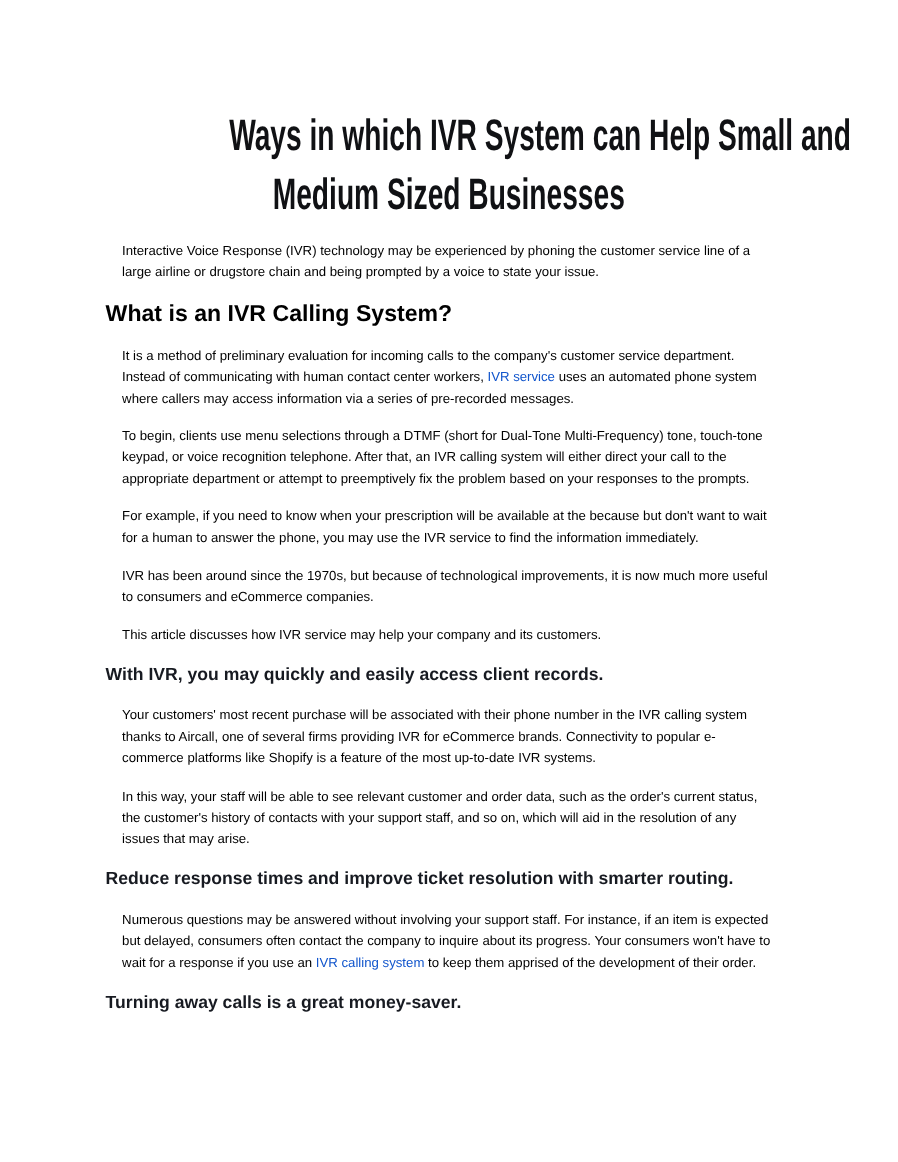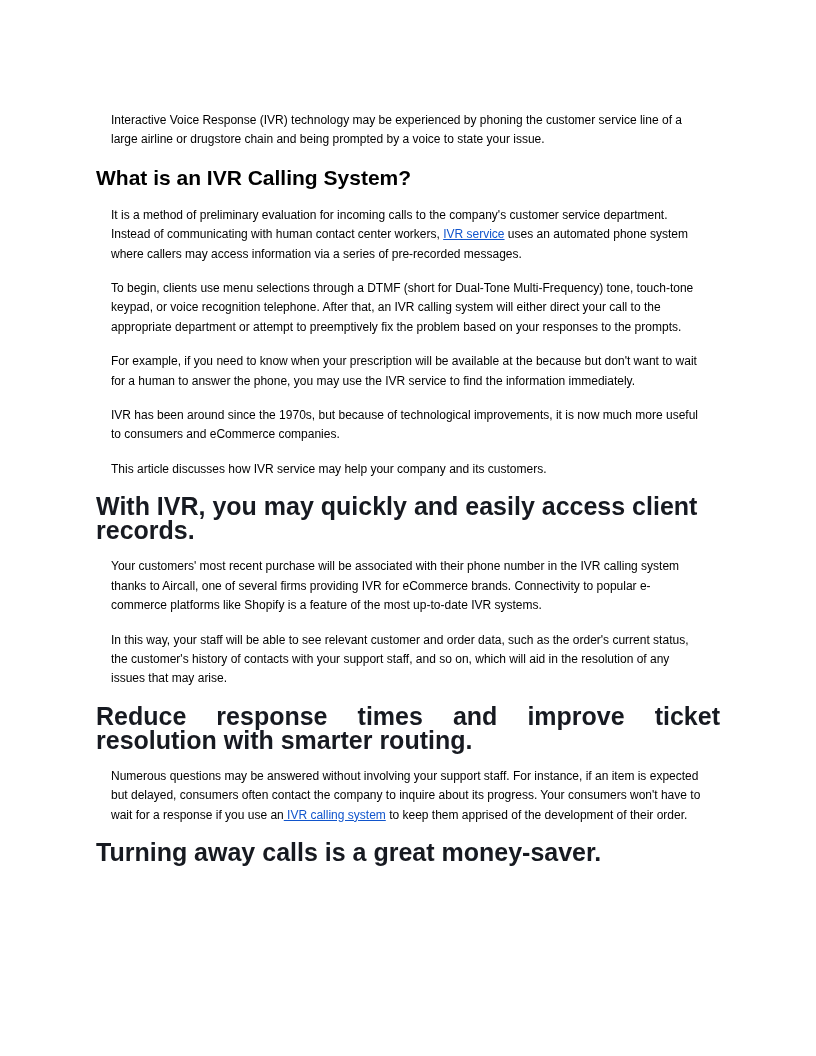--- a/index.html
+++ b/index.html
@@ -44,37 +44,40 @@
   }
   h2.doc-h2-big {
     margin: 0;
     font-size: 23px;
     line-height: 30px;
     font-weight: 700;
     color: #000000;
   }
   h3.doc-h3 {
     margin: 0;
-    font-size: 25px;
+    font-size: 16px;
     line-height: 24px;
     font-weight: 700;
     color: #171a21;
   }
   h3.doc-h3.justified { text-align: justify; }
   a.doc-link {
     color: #1155cc;
-    text-decoration: underline;
     cursor: pointer;
   }
 </style>
 </head>
 <body>
 
 <div class="page">
 
+  <h1 class="doc-title">
+    <span class="title-line">Ways in which IVR System can Help Small and</span>
+    <span class="title-line">Medium Sized Businesses</span>
+  </h1>
 
   <p class="body">Interactive Voice Response (IVR) technology may be experienced by phoning the customer service line of a large airline or drugstore chain and being prompted by a voice to state your issue.</p>
 
   <h2 class="doc-h2">What is an IVR Calling System?</h2>
 
   <p class="body"><span>It is a method of preliminary evaluation for incoming calls to the company's customer service department. Instead of communicating with human contact center workers, </span><a class="doc-link">IVR service</a><span> uses an automated phone system where callers may access information via a series of pre-recorded messages.</span></p>
 
   <p class="body">To begin, clients use menu selections through a DTMF (short for Dual-Tone Multi-Frequency) tone, touch-tone keypad, or voice recognition telephone. After that, an IVR calling system will either direct your call to the appropriate department or attempt to preemptively fix the problem based on your responses to the prompts.</p>
 
   <p class="body">For example, if you need to know when your prescription will be available at the because but don't want to wait for a human to answer the phone, you may use the IVR service to find the information immediately.</p>

